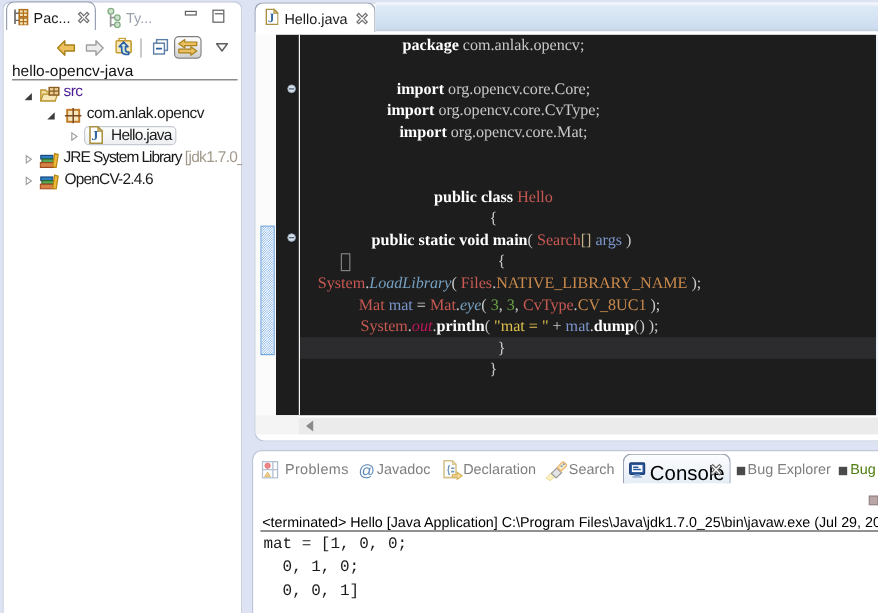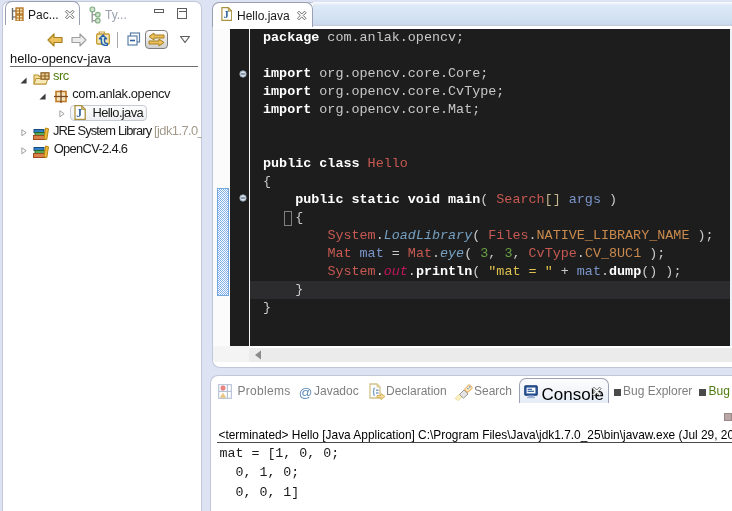--- a/index.html
+++ b/index.html
@@ -87,21 +87,21 @@
 <svg style="left:19.5px;top:76.5px;" width="7" height="7" viewBox="0 0 8 8">
   <path d="M7.5 0.5 L7.5 7.5 L0.5 7.5 Z" fill="#3c3c3c"></path>
 </svg>
 <svg style="left:32.5px;top:71.5px;" width="17" height="13" viewBox="0 0 17 13">
   <path d="M1 3 L5 3 L6.5 4.5 L13 4.5 L13 12 L1 12 Z" fill="#f3dc9d" stroke="#b8942e" stroke-width="1.1"></path>
   <path d="M3 6.5 L15 6.5 L13 12 L1 12 Z" fill="#f8e8b8" stroke="#b8942e" stroke-width="1"></path>
   <rect x="8" y="0.8" width="8" height="6.4" fill="#e8cf96" stroke="#8a5a1e" stroke-width="1.2"></rect>
   <line x1="12" y1="0.8" x2="12" y2="7.2" stroke="#8a5a1e" stroke-width="1"></line>
   <line x1="8" y1="4" x2="16" y2="4" stroke="#8a5a1e" stroke-width="1"></line>
 </svg>
-<div class="txt" style="left:53px;top:68px;font-size:12.9px;letter-spacing:-0.55px;color:#4d7c0f;text-align:right;">src</div>
+<div class="txt" style="left:53px;top:68px;font-size:12.9px;letter-spacing:-0.55px;color:#4c1d95;text-align:right;">src</div>
 
 <svg style="left:38.7px;top:92.5px;" width="7" height="7" viewBox="0 0 8 8">
   <path d="M7.5 0.5 L7.5 7.5 L0.5 7.5 Z" fill="#3c3c3c"></path>
 </svg>
 <svg style="left:53.5px;top:89.5px;" width="14" height="13" viewBox="0 0 14 13">
   <rect x="2" y="1.5" width="10" height="10" fill="#f5e6bb" stroke="#c07a28" stroke-width="1.6"></rect>
   <line x1="7" y1="0" x2="7" y2="13" stroke="#7a4a28" stroke-width="1.3"></line>
   <line x1="0" y1="6.5" x2="14" y2="6.5" stroke="#7a4a28" stroke-width="1.3"></line>
 </svg>
 <div class="txt" style="left:72.3px;top:86.3px;font-size:12.9px;letter-spacing:-0.38px;color:#1a1a1a;">com.anlak.opencv</div>
@@ -170,21 +170,21 @@
   <circle cx="4" cy="4" r="3.2" fill="#d7dfe8" stroke="#93a5ba" stroke-width="0.8"></circle>
   <line x1="1.9" y1="4" x2="6.1" y2="4" stroke="#4a5f73" stroke-width="1.1"></line>
 </svg>
 <svg style="left:239.3px;top:193.5px;" width="8" height="8" viewBox="0 0 8 8">
   <circle cx="4" cy="4" r="3.2" fill="#d7dfe8" stroke="#93a5ba" stroke-width="0.8"></circle>
   <line x1="1.9" y1="4" x2="6.1" y2="4" stroke="#4a5f73" stroke-width="1.1"></line>
 </svg>
 
 <div class="abs" style="left:283.5px;top:210.5px;width:8px;height:15px;border:1px solid #808080;"></div>
 
-<pre class="abs" style="left:261px;top:29px;padding-left:2px;font-family:Liberation Mono, monospace;font-size:13.42px;line-height:18px;color:#c8c8c8;"><span class="k">package</span> com.anlak.opencv;
+<pre class="abs" style="left:236px;top:29px;padding-left:2px;font-family:Liberation Serif, serif;font-size:13.42px;line-height:18px;color:#c8c8c8;text-align:center;"><span class="k">package</span> com.anlak.opencv;
 
 <span class="k">import</span> org.opencv.core.Core;
 <span class="k">import</span> org.opencv.core.CvType;
 <span class="k">import</span> org.opencv.core.Mat;
 
 
 <span class="k">public class</span> <span class="c">Hello</span>
 {
     <span class="k">public static void main</span>( <span class="c">Search</span><span style="color:#c5b58c;">[]</span> <span class="v">args</span> )
     {

